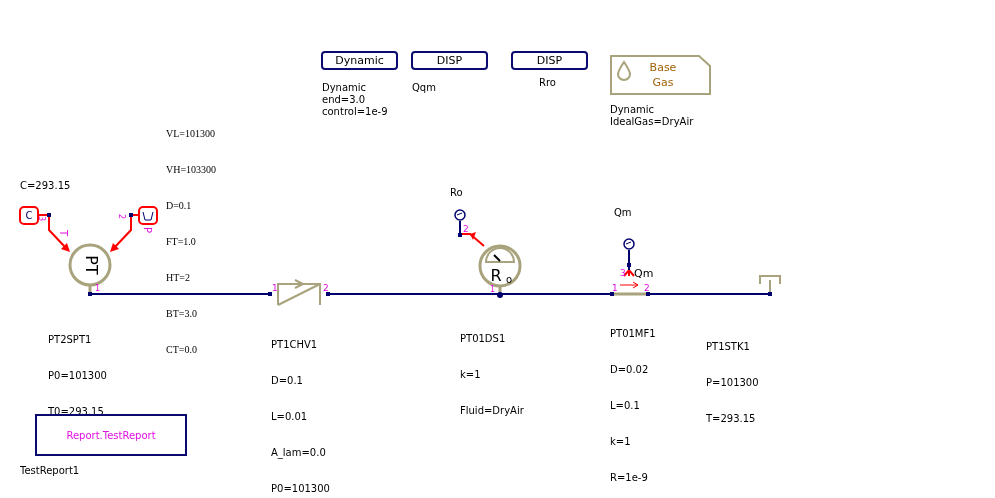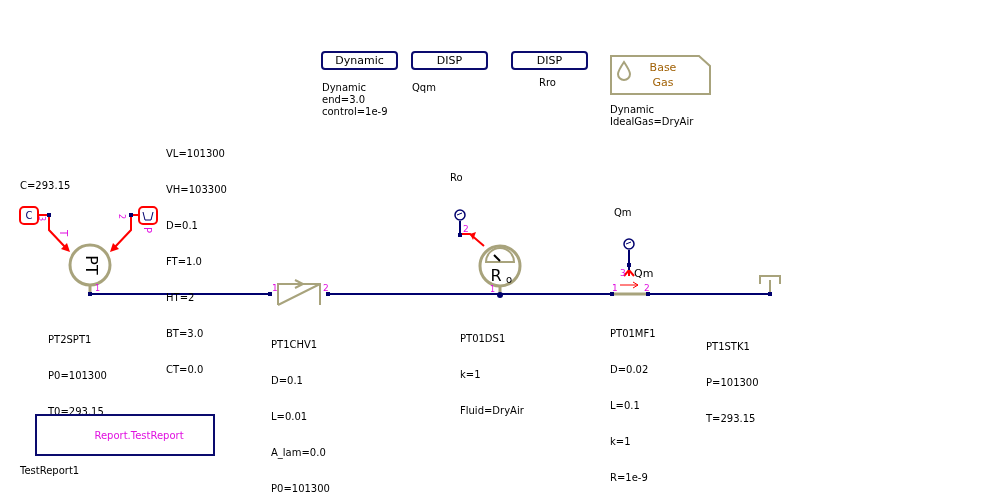--- a/index.html
+++ b/index.html
@@ -4,21 +4,21 @@
 <style>
   html, body { margin:0; padding:0; background:#ffffff; }
   body { width:995px; height:498px; position:relative; overflow:hidden;
          font-family:"DejaVu Sans", sans-serif; font-size:10px; color:#000; }
   svg#canvas { position:absolute; left:0; top:0; }
   .lbl { position:absolute; font-size:10px; line-height:12px; white-space:pre; color:#000; }
   .btn { position:absolute; height:15px; border:2px solid #0a0a6e; border-radius:4px;
          background:#fff; font-size:11px; line-height:15px; text-align:center; color:#000; box-sizing:content-box; }
   .report-box { position:absolute; left:35px; top:414px; width:148px; height:38px;
                 border:2px solid #0a0a6e; display:flex; align-items:center; justify-content:center;
-                font-size:10px; color:#e010e0;padding-left:28px; }
+                font-size:10px; color:#e010e0; }
   .base-gas-text { position:absolute; left:638px; top:60px; font-size:11px; line-height:15px; color:#a16207; text-align:center; width:50px; }
 </style>
 </head>
 <body>
 
 <svg id="canvas" width="995" height="498" viewBox="0 0 995 498">
 
   <line x1="90" y1="294" x2="270" y2="294" stroke="#00006e" stroke-width="2"></line>
   <line x1="328" y1="294" x2="612" y2="294" stroke="#00006e" stroke-width="2"></line>
   <line x1="648" y1="294" x2="768" y2="294" stroke="#00006e" stroke-width="2"></line>
@@ -117,21 +117,21 @@
 <div class="lbl" style="left:322px;top:82px;"><div>Dynamic</div><div>end=3.0</div><div>control=1e-9</div></div>
 <div class="lbl" style="left:412px;top:82px;">Qqm</div>
 <div class="lbl" style="left:512px;top:77px;margin-left:27px;">Rro</div>
 
 <div class="base-gas-text">
     <div>Base</div>
     <div>Gas</div>
   </div>
 <div class="lbl" style="left:610px;top:104px;"><div>Dynamic</div><div>IdealGas=DryAir</div></div>
 
-<div class="lbl" style="left:166px;top:124px;">
+<div class="lbl" style="left:166px;top:104px;font-family:Liberation Serif, serif;">
   <div>VL=101300</div>
   <div>VH=103300</div>
   <div>D=0.1</div>
   <div>FT=1.0</div>
   <div>HT=2</div>
   <div>BT=3.0</div>
   <div>CT=0.0</div>
 </div>
 
 <div class="lbl" style="left:20px;top:180px;">C=293.15</div>
@@ -145,21 +145,21 @@
 <div class="lbl" style="left:271px;top:315px;">
   <div>PT1CHV1</div>
   <div>D=0.1</div>
   <div>L=0.01</div>
   <div>A_lam=0.0</div>
   <div>P0=101300</div>
   
   
 </div>
 
-<div class="lbl" style="left:450px;top:172px;">Ro</div>
+<div class="lbl" style="left:450px;top:187px;">Ro</div>
 <div class="lbl" style="left:460px;top:309px;">
   <div>PT01DS1</div>
   <div>k=1</div>
   <div>Fluid=DryAir</div>
 </div>
 
 <div class="lbl" style="left:614px;top:207px;">Qm</div>
 <div class="lbl" style="left:610px;top:304px;">
   <div>PT01MF1</div>
   <div>D=0.02</div>

